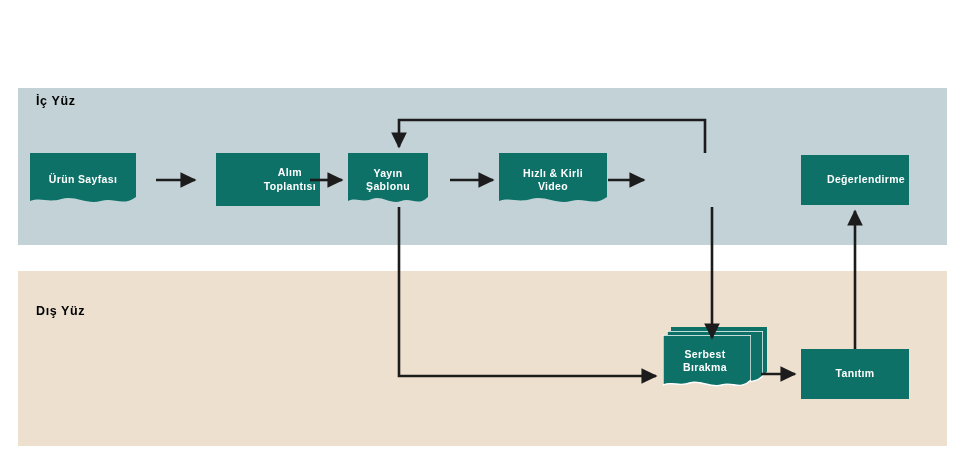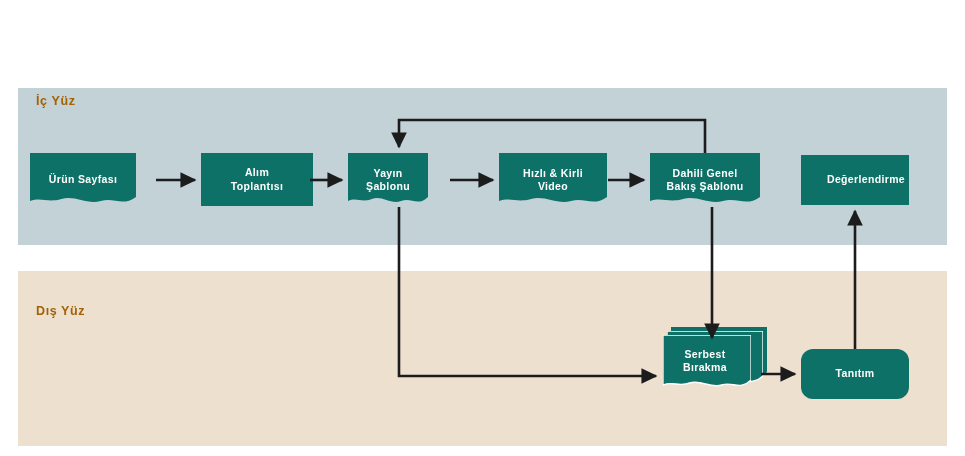--- a/index.html
+++ b/index.html
@@ -21,21 +21,21 @@
     height: 456px;
   }
   .band {
     position: absolute;
     box-sizing: border-box;
   }
   .band-label {
     position: absolute;
     font-size: 12.5px;
     font-weight: bold;
-    color: #a16207;
+    color: #000000;
     letter-spacing: 0.6px;
     white-space: nowrap;
   }
   .node {
     position: absolute;
     box-sizing: border-box;
     color: #ffffff;
     font-size: 10.5px;
     font-weight: bold;
     letter-spacing: 0.35px;
@@ -82,68 +82,61 @@
   <div class="band" style="left:18px; top:271px; width:929px; height:175px; background:#eee0cf;"></div>
   <div class="band-label" style="left:36px; top:304px;">Dış Yüz</div>
 
   <div class="node" style="left:30px; top:153px; width:106px; height:54px;">
     <svg class="doc-shape" viewBox="0 0 108 54" preserveAspectRatio="none">
       <path d="M0,0 H108 V44 C94,54 86,44 72,48 C58,52 46,42 32,46 C18,50 12,44 0,48 Z" fill="#0d7168"></path>
     </svg>
     <span class="node-label">Ürün Sayfası</span>
   </div>
 
-  <div class="node" style="left:201px; top:153px; width:112px; height:53px; background:#0d7168;">
+  <div class="node" style="left:216px; top:153px; width:104px; height:53px; background:#0d7168;justify-content:flex-end;">
     <span class="node-label">Alım
 Toplantısı</span>
   </div>
 
   <div class="node" style="left:348px; top:153px; width:80px; height:54px;">
     <svg class="doc-shape" viewBox="0 0 101 54" preserveAspectRatio="none">
       <path d="M0,0 H101 V44 C88,54 80,44 67,48 C54,52 43,42 30,46 C17,50 11,44 0,48 Z" fill="#0d7168"></path>
     </svg>
     <span class="node-label">Yayın
 Şablonu</span>
   </div>
 
   <div class="node" style="left:499px; top:153px; width:108px; height:54px;">
     <svg class="doc-shape" viewBox="0 0 108 54" preserveAspectRatio="none">
       <path d="M0,0 H108 V44 C94,54 86,44 72,48 C58,52 46,42 32,46 C18,50 12,44 0,48 Z" fill="#0d7168"></path>
     </svg>
     <span class="node-label">Hızlı &amp; Kirli
 Video</span>
   </div>
 
-  <div class="node" style="left:650px; top:153px; width:110px; height:54px;">
-    <svg class="doc-shape" viewBox="0 0 110 54" preserveAspectRatio="none">
-      <path d="M0,0 H110 V44 C96,54 88,44 73,48 C59,52 47,42 33,46 C19,50 12,44 0,48 Z" fill="#0d7168"></path>
-    </svg>
-    <span class="node-label">Dahili Genel
-Bakış Şablonu</span>
-  </div>
 
   <div class="node" style="left:801px; top:155px; width:108px; height:50px; background:#0d7168;padding-left:22px;">
     <span class="node-label">Değerlendirme</span>
   </div>
 
   <div class="node" style="left:663px; top:335px; width:88px; height:56px;">
     <svg class="stack-shape" viewBox="0 0 96 56" preserveAspectRatio="none" style="left:8px; top:-8px; width:96px; height:56px;">
       <path d="M0,0 H96 V45 C84,56 76,46 64,50 C52,54 41,44 29,48 C17,52 11,46 0,50 Z" fill="#0d7168"></path>
     </svg>
     <svg class="stack-shape" viewBox="0 0 96 56" preserveAspectRatio="none" style="left:4px; top:-4px; width:96px; height:56px; z-index:1;">
       <path d="M0,0 H96 V45 C84,56 76,46 64,50 C52,54 41,44 29,48 C17,52 11,46 0,50 Z" fill="#0d7168" stroke="#ffffff" stroke-width="1.4"></path>
     </svg>
     <svg class="doc-shape" viewBox="0 0 96 56" preserveAspectRatio="none" style="z-index:2;">
       <path d="M0,0 H96 V45 C84,56 76,46 64,50 C52,54 41,44 29,48 C17,52 11,46 0,50 Z" fill="#0d7168" stroke="#ffffff" stroke-width="1.4"></path>
     </svg>
     <span class="node-label" style="z-index:4; transform: translate(-2px,-2px);">Serbest
 Bırakma</span>
   </div>
 
-  <div class="node" style="left:801px; top:349px; width:108px; height:50px; background:#0d7168;border-radius:12px;">
+  <div class="node" style="left:801px; top:349px; width:108px; height:50px; background:#0d7168;">
     <span class="node-label">Tanıtım</span>
   </div>
 
   <svg class="edges">
     <defs>
       <marker id="arrowhead" markerWidth="7" markerHeight="7" refX="5.6" refY="3" orient="auto" markerUnits="strokeWidth">
         <path d="M0,0 L6.2,3 L0,6 Z" fill="#1c1c1c"></path>
       </marker>
     </defs>
 

